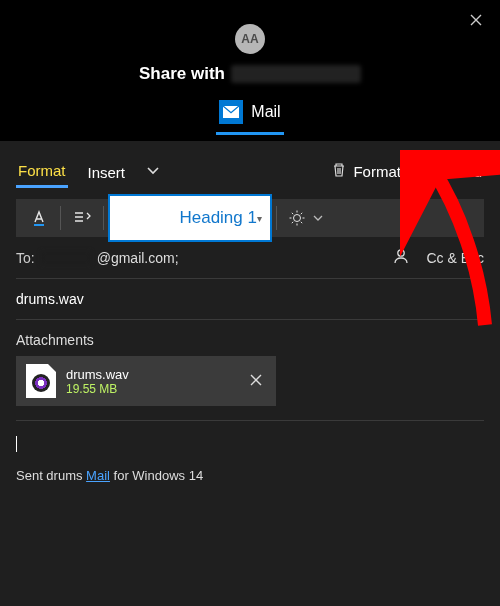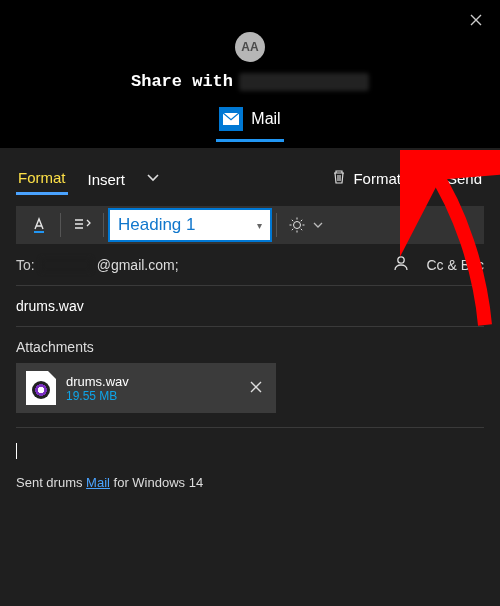--- a/index.html
+++ b/index.html
@@ -14,21 +14,21 @@
   }
   .close-btn {
     position: absolute;
     top: 10px; right: 14px;
     font-size: 16px; color: #ccc;
     cursor: pointer;
     width: 20px; height: 20px;
     display: flex; align-items: center; justify-content: center;
   }
   .header-area {
-    padding-top: 32px;
+    padding-top: 24px;
     text-align: center;
   }
   .avatar {
     width: 30px; height: 30px;
     border-radius: 50%;
     background: #b6b6b6;
     color: #4a4a4a;
     font-size: 12px;
     font-weight: 600;
     display: inline-flex;
@@ -36,21 +36,20 @@
     margin-bottom: 10px;
   }
   .share-title {
     font-size: 17px;
     font-weight: 700;
     display: flex;
     justify-content: center;
     align-items: center;
     gap: 6px;
     margin-bottom: 10px;
-    font-family: Liberation Mono, monospace;
   }
   .redact-block {
     display: inline-block;
     background: #222;
     border-radius: 3px;
     filter: blur(2px);
   }
   .redact-dk { background: #1e1e1e; }
   .mail-tab-row {
     display: flex;
@@ -112,26 +111,26 @@
   }
   .fb-btn {
     width: 30px; height: 30px;
     display: flex; align-items: center; justify-content: center;
     cursor: pointer; color: #e6e6e6;
   }
   .sep {
     width: 1px; height: 24px; background: #555;
   }
   .style-select {
-    height: 30px;
+    height: 44px;
     background: #fff;
     display: flex; align-items: center;
     padding: 0 8px;
     min-width: 160px;
-    justify-content: space-between;
+    justify-content: flex-end;
     cursor: pointer;
     outline: 2px solid #0078d4;
   }
   .style-select span { color: #1177cc; font-size: 17px; }
   .style-select .dd { color: #666; font-size: 10px; }
   .field-row {
     display: flex; align-items: center;
     padding: 10px 0;
     border-bottom: 1px solid #3a3a3a;
     font-size: 14px;
@@ -172,21 +171,21 @@
   }
   .file-disc {
     position: absolute;
     width: 18px; height: 18px;
     border-radius: 50%;
     background: radial-gradient(circle at 50% 50%, #fff 0 3px, #7a2fbf 3px 6px, #222 6px 9px);
     left: 6px; top: 10px;
   }
   .file-meta { flex: 1; }
   .file-name { font-size: 13px; }
-  .file-size { font-size: 12px; color: #0ea5e9; }
+  .file-size { font-size: 12px; color: #bef264; }
   .attach-x { color: #ddd; cursor: pointer; font-size: 14px; padding: 4px; }
   .attach-underline { border-bottom: 1px solid #3a3a3a; padding-bottom: 14px; }
   .body-area {
     padding: 14px 0 10px;
     font-size: 14px;
   }
   .cursor-bar {
     display: inline-block;
     width: 1px; height: 16px;
     background: #fff;

